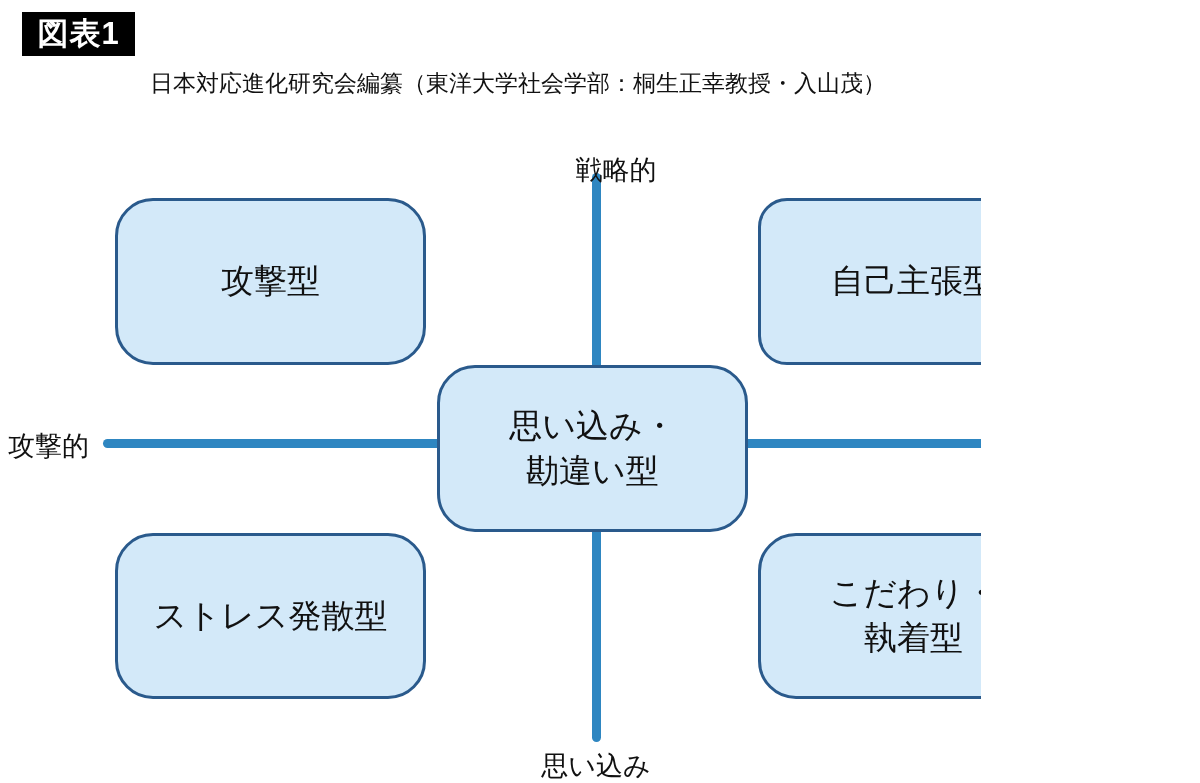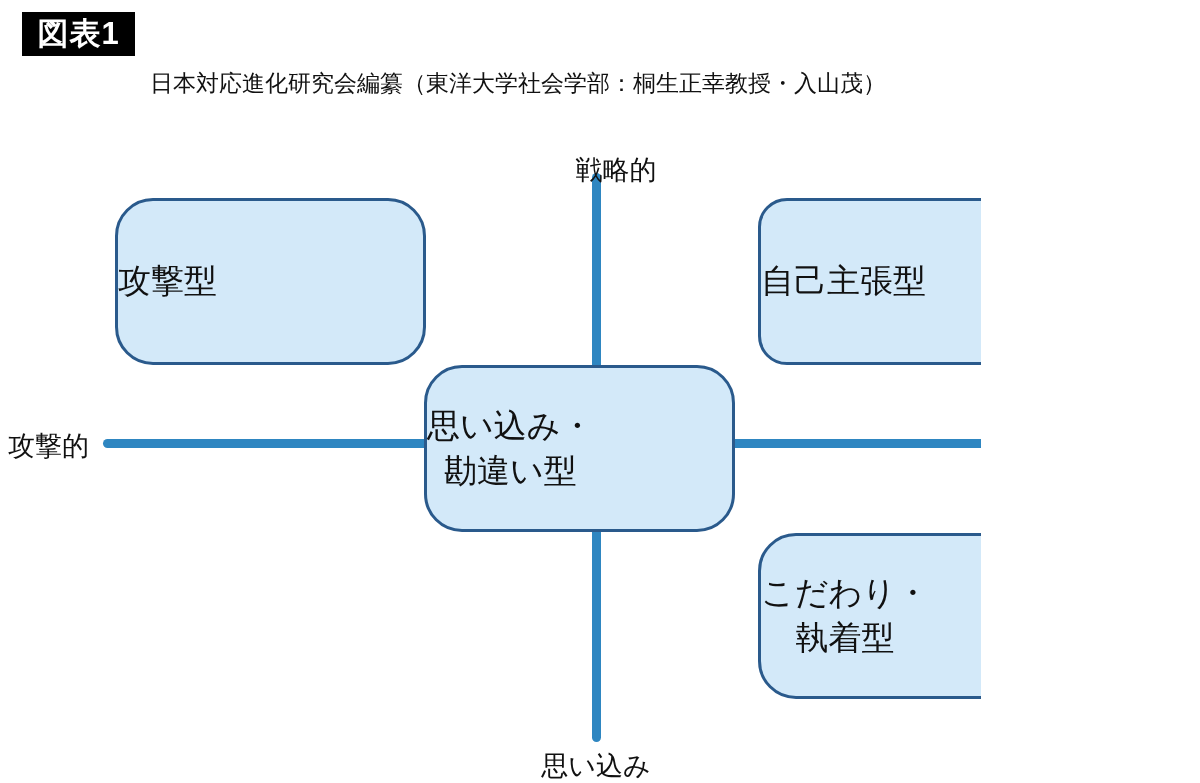--- a/index.html
+++ b/index.html
@@ -109,31 +109,32 @@
   }
 
   
   .qbox {
     position: absolute;
     background: var(--box-fill);
     border: 3px solid var(--box-border);
     border-radius: 38px;
     display: flex;
     align-items: center;
+    justify-content: center;
     text-align: center;
   }
   .qbox-label {
     font-size: 33px;
     color: var(--text);
     line-height: 1.35;
     white-space: pre-line;
   }
   .qbox-top-left     { left: 115px; top: 198px; width: 311px; height: 167px; }
   .qbox-top-right    { left: 758px; top: 198px; width: 311px; height: 167px; border-radius: 29px; }
-  .qbox-center       { left: 424px; top: 365px; width: 311px; height: 167px; }
+  .qbox-center       { left: 437px; top: 365px; width: 311px; height: 167px; }
   .qbox-bottom-left  { left: 115px; top: 533px; width: 311px; height: 166px; }
   .qbox-bottom-right { left: 758px; top: 533px; width: 311px; height: 166px; }
 </style>
 </head>
 <body>
 
 <div class="page">
 
   <div class="badge">図表1</div>
   <div class="subtitle">日本対応進化研究会編纂（東洋大学社会学部：桐生正幸教授・入山茂）</div>
@@ -149,18 +150,21 @@
   <div class="qbox qbox-top-left">
     <span class="qbox-label">攻撃型</span>
   </div>
   <div class="qbox qbox-top-right">
     <span class="qbox-label">自己主張型</span>
   </div>
   <div class="qbox qbox-center">
     <span class="qbox-label">思い込み・
 勘違い型</span>
   </div>
+  <div class="qbox qbox-bottom-left">
+    <span class="qbox-label">ストレス発散型</span>
+  </div>
   <div class="qbox qbox-bottom-right">
     <span class="qbox-label">こだわり・
 執着型</span>
   </div>
 
 </div>
 
 </body></html>

